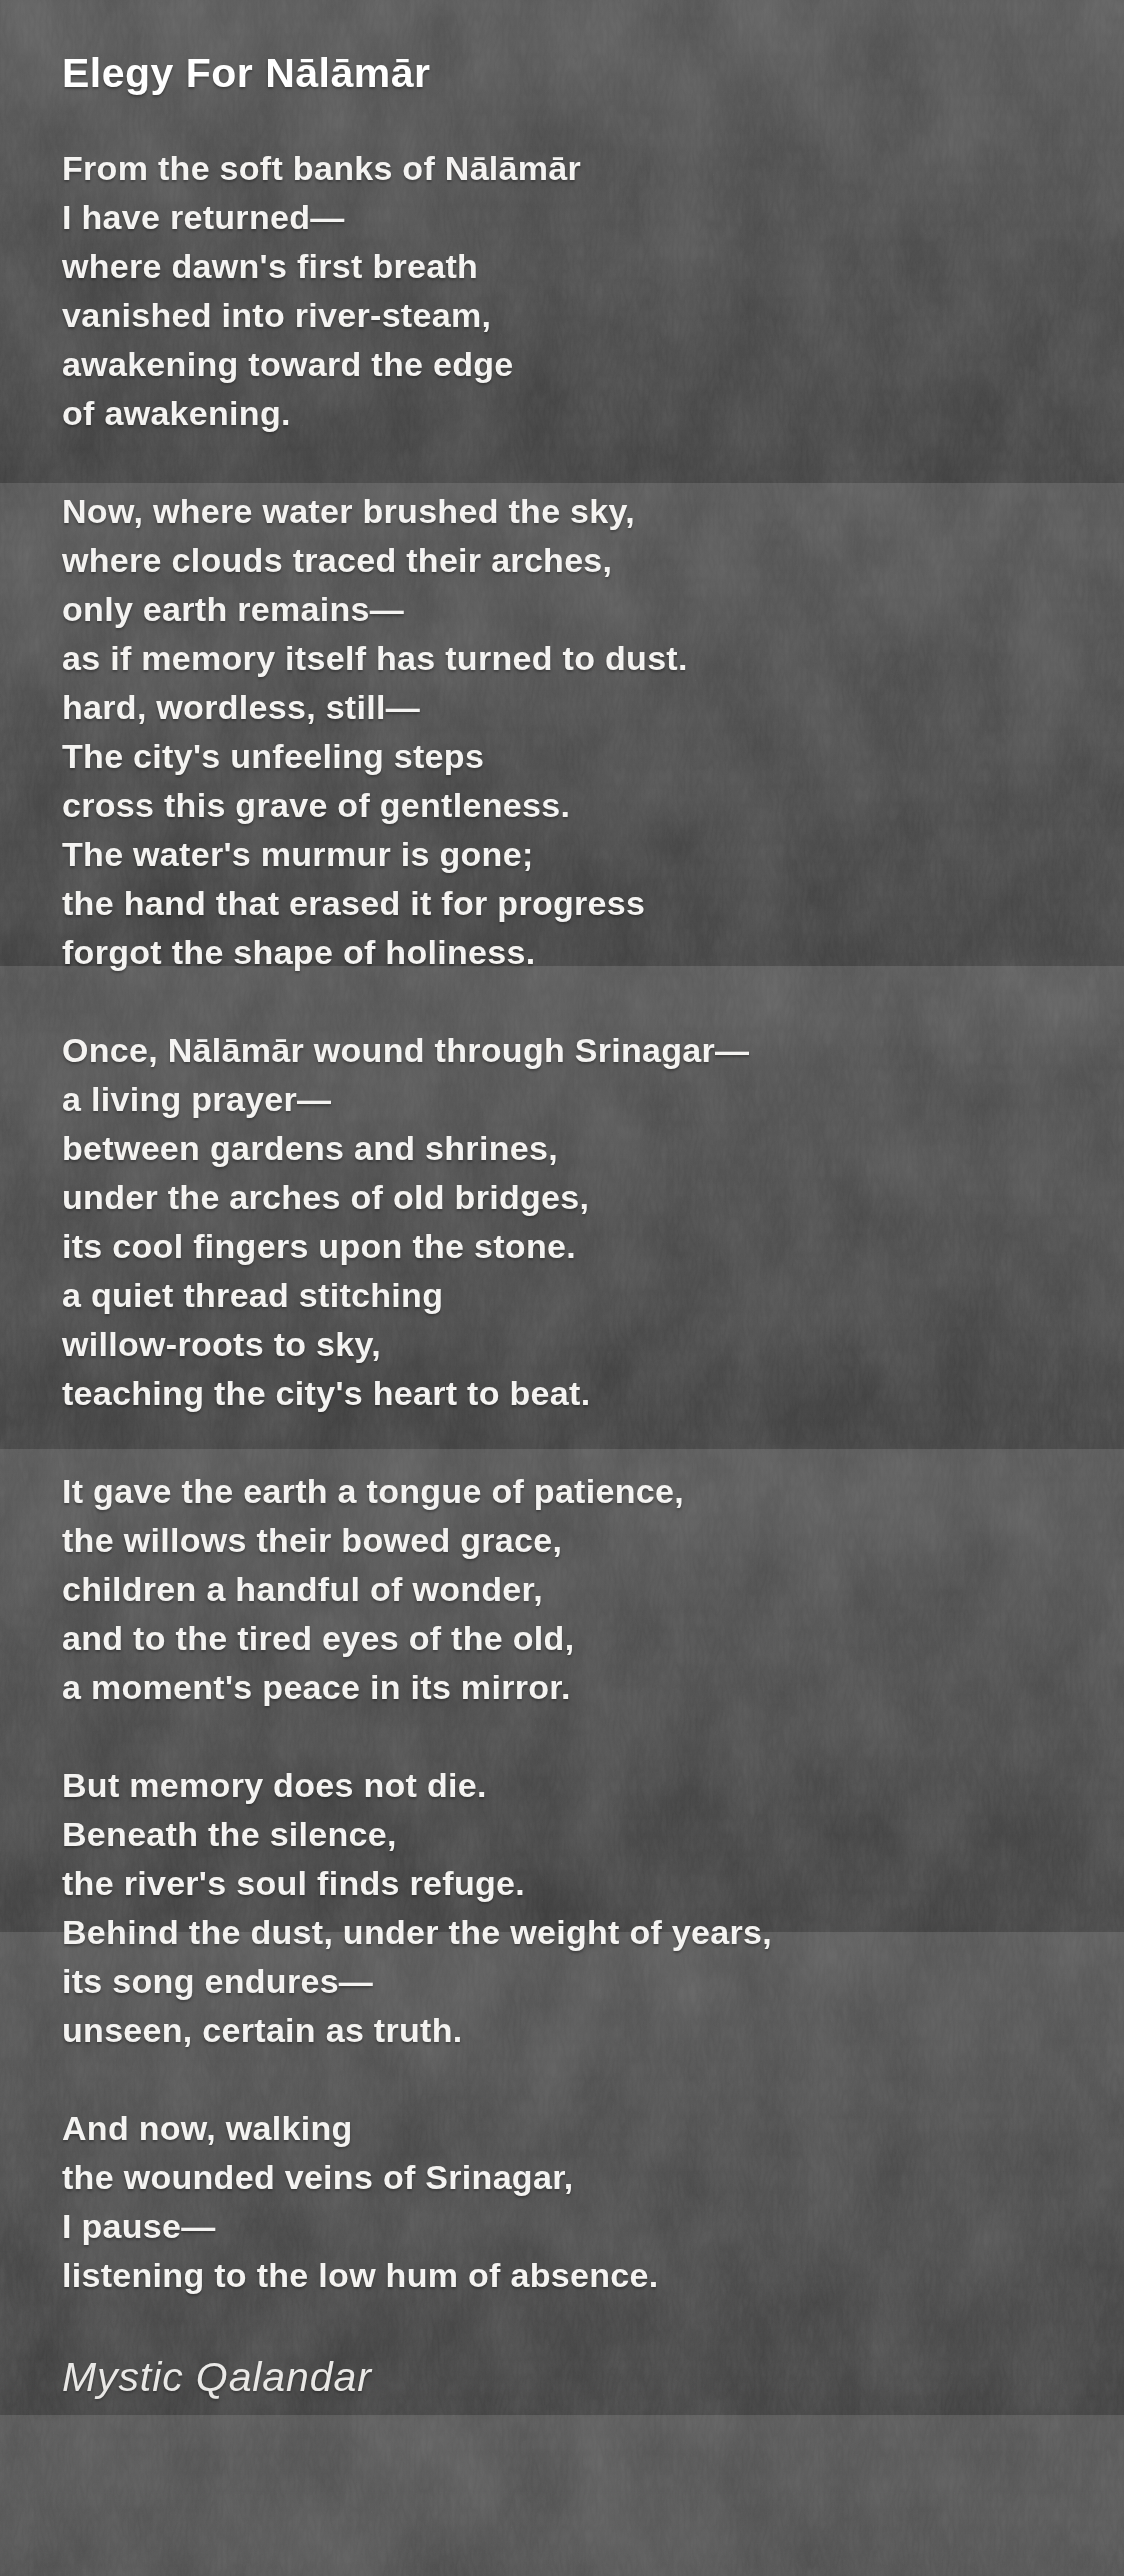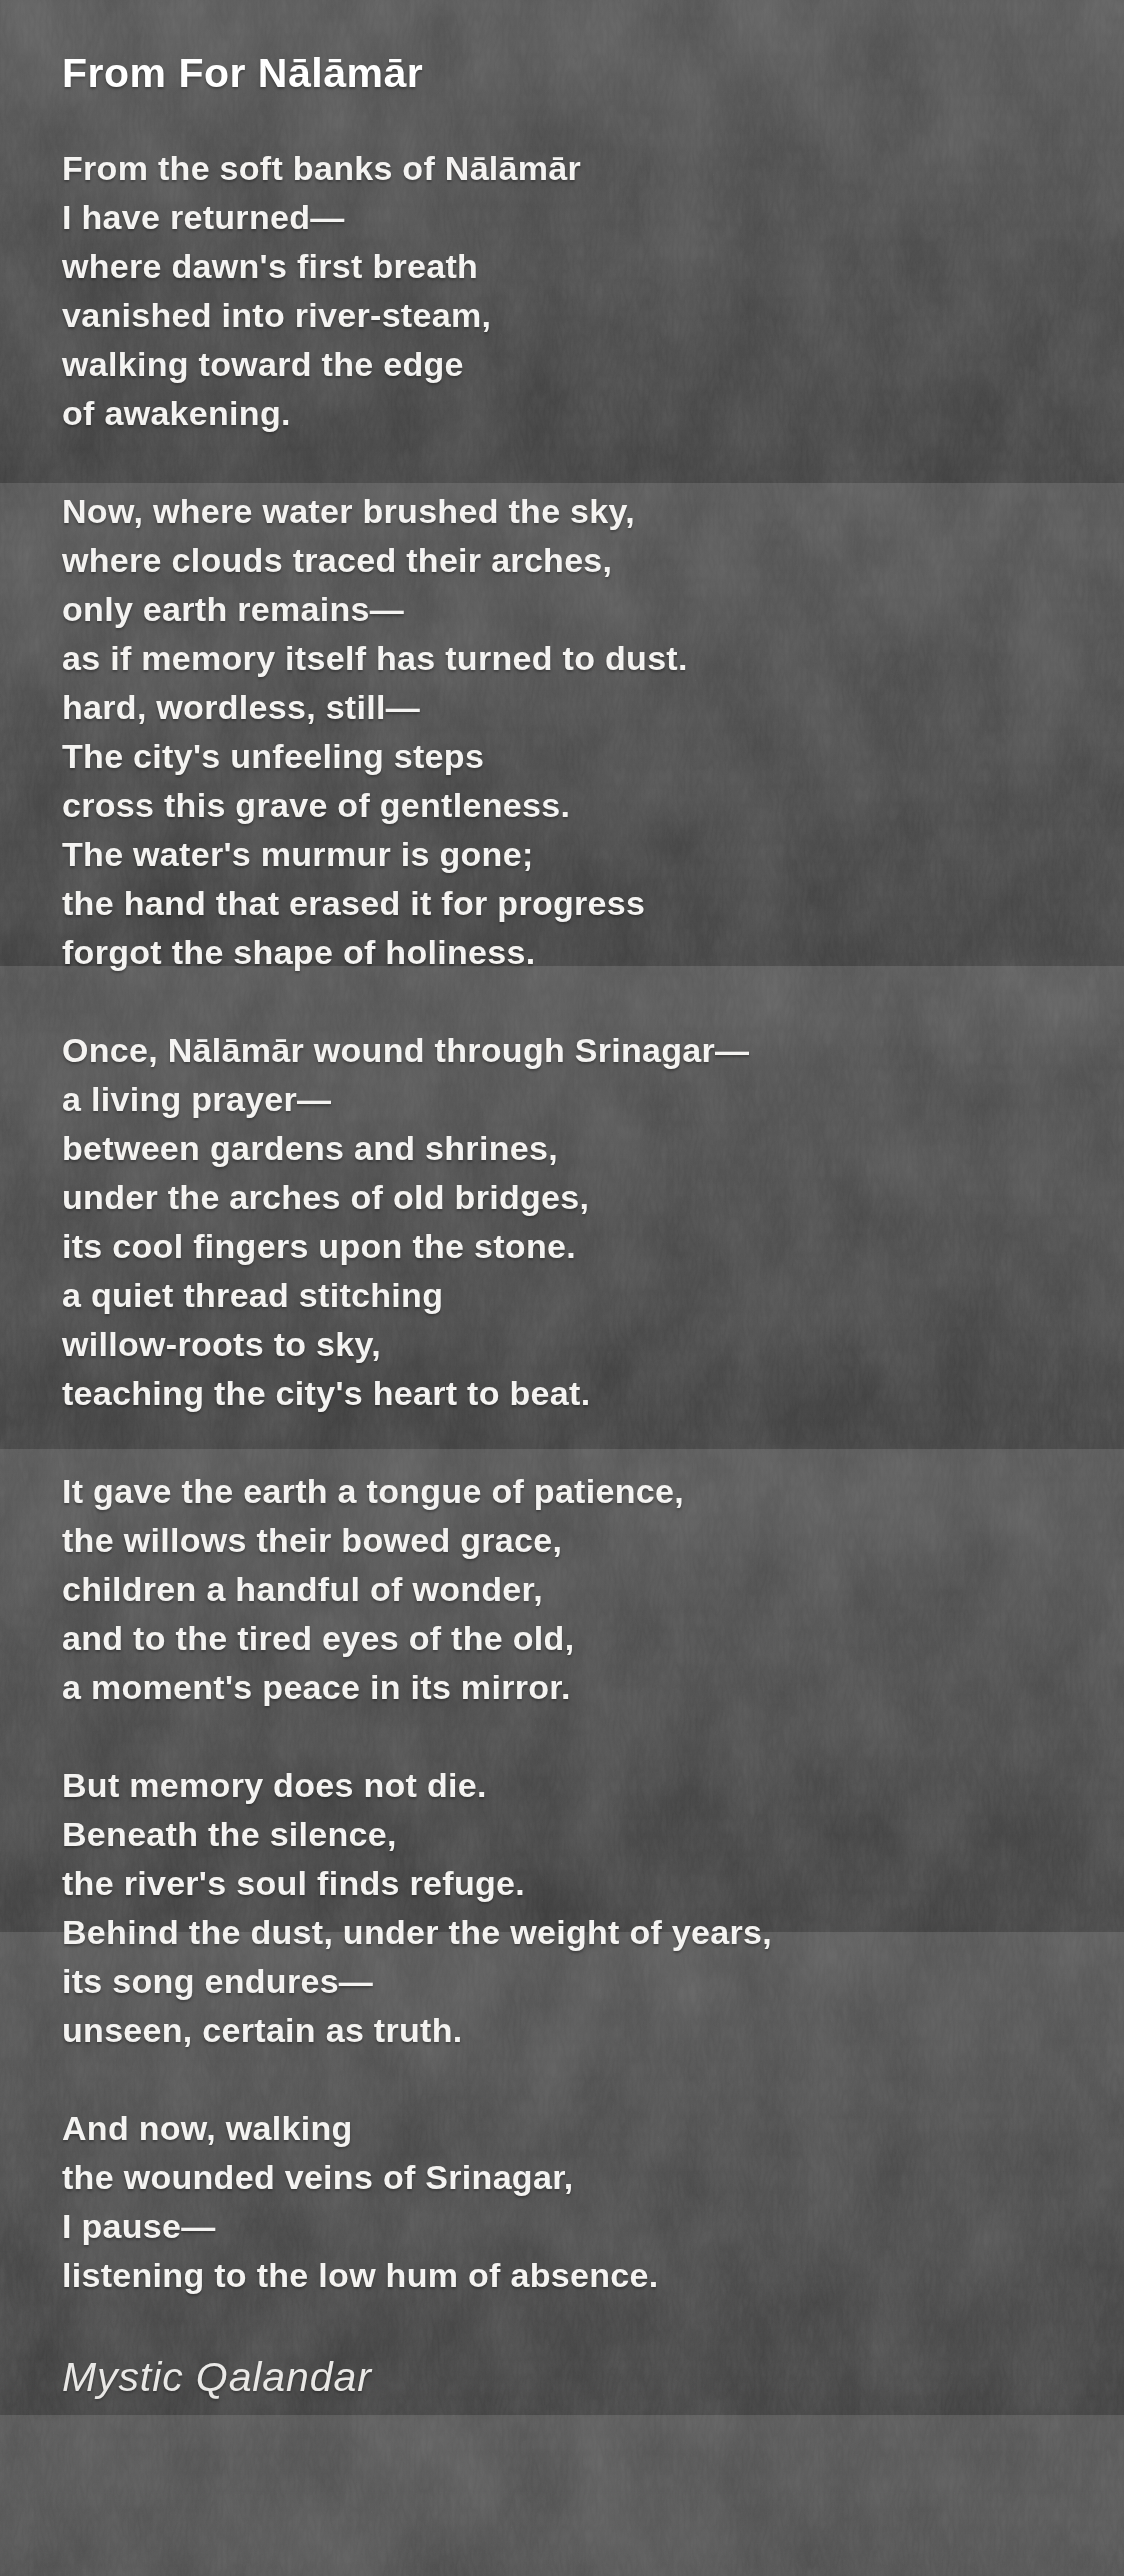--- a/index.html
+++ b/index.html
@@ -88,28 +88,28 @@
         <feTurbulence type="fractalNoise" baseFrequency="0.35 0.35" numOctaves="2" seed="11"></feTurbulence>
         <feColorMatrix type="matrix" values="0 0 0 0 0.2  0 0 0 0 0.2  0 0 0 0 0.2  0 0 0.5 0 0"></feColorMatrix>
       </filter>
     </defs>
     <rect width="1200" height="2750" filter="url(#swirl)" opacity="0.20"></rect>
     <rect width="1200" height="2750" filter="url(#streaks)" opacity="0.10"></rect>
     <rect width="1200" height="2750" filter="url(#fine)" opacity="0.08"></rect>
   </svg>
 
   <div class="content">
-    <h1 class="title">From For Nālāmār</h1>
+    <h1 class="title">Elegy For Nālāmār</h1>
     <div id="stanzas">
         <p class="stanza">
           <span class="line">From the soft banks of Nālāmār</span>
           <span class="line">I have returned—</span>
           <span class="line">where dawn's first breath</span>
           <span class="line">vanished into river-steam,</span>
-          <span class="line">walking toward the edge</span>
+          <span class="line">awakening toward the edge</span>
           <span class="line">of awakening.</span>
         </p>
         <p class="stanza">
           <span class="line">Now, where water brushed the sky,</span>
           <span class="line">where clouds traced their arches,</span>
           <span class="line">only earth remains—</span>
           <span class="line">as if memory itself has turned to dust.</span>
           <span class="line">hard, wordless, still—</span>
           <span class="line">The city's unfeeling steps</span>
           <span class="line">cross this grave of gentleness.</span>

